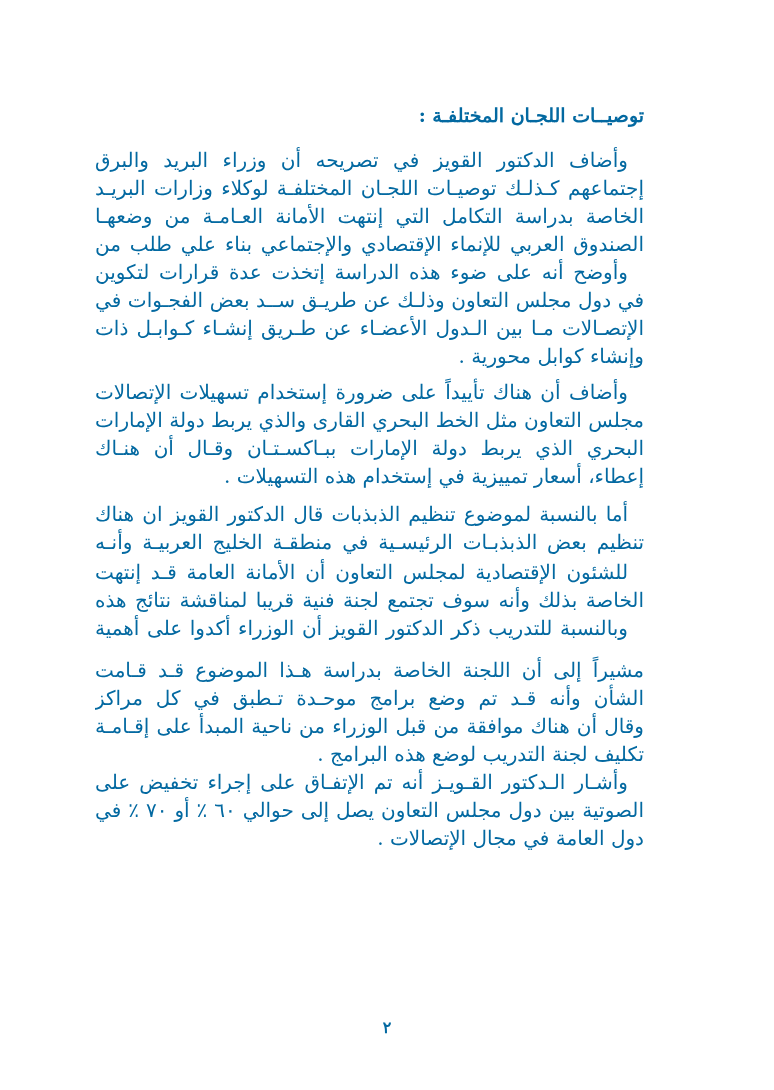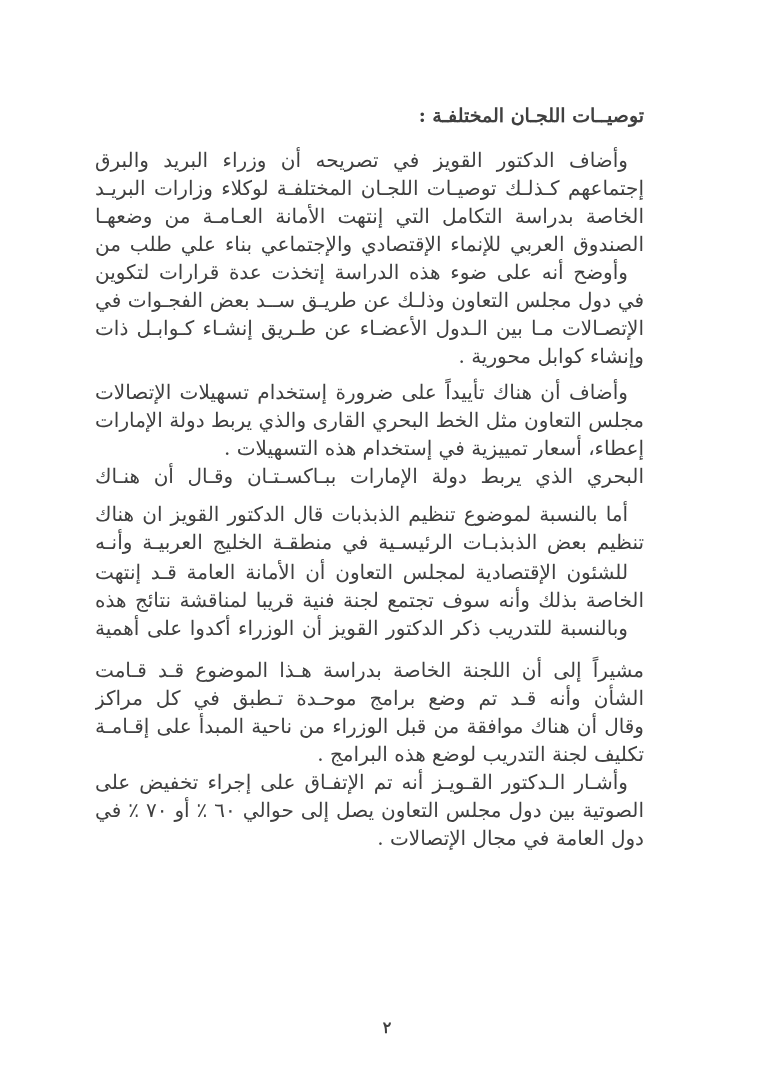--- a/index.html
+++ b/index.html
@@ -8,21 +8,21 @@
     background: #ffffff;
   }
   .page {
     position: relative;
     width: 774px;
     height: 1090px;
     background: #ffffff;
     overflow: hidden;
     direction: rtl;
     font-family: "DejaVu Serif", "Liberation Serif", serif;
-    color: #404040;
+    color: #0369a1;
   }
   .text-block {
     position: absolute;
     top: 100px;
     right: 130px;
     width: 549px;
   }
   .heading {
     font-size: 19px;
     font-weight: bold;
@@ -78,22 +78,22 @@
         </div>
         <div class="para indent">
           <div class="line">وأوضح أنه على ضوء هذه الدراسة إتخذت عدة قرارات لتكوين الشبكة المتكاملة</div>
           <div class="line">في دول مجلس التعاون وذلـك عن طريـق ســد بعض الفجـوات في وســائـل بعض</div>
           <div class="line">الإتصـالات مـا بين الـدول الأعضـاء عن طـريق إنشـاء كـوابـل ذات أليـاف ضـوئيـة</div>
           <div class="line last">وإنشاء كوابل محورية .</div>
         </div>
         <div class="para indent">
           <div class="line">وأضاف أن هناك تأييداً على ضرورة إستخدام تسهيلات الإتصالات الموجودة في دول</div>
           <div class="line">مجلس التعاون مثل الخط البحري القارى والذي يربط دولة الإمارات بالهنـد والخـط</div>
+          <div class="line">البحري الذي يربط دولة الإمارات ببـاكسـتـان وقـال أن هنـاك تـأكيـداً على ضرورة</div>
           <div class="line last">إعطاء، أسعار تمييزية في إستخدام هذه التسهيلات .</div>
-          <div class="line">البحري الذي يربط دولة الإمارات ببـاكسـتـان وقـال أن هنـاك تـأكيـداً على ضرورة</div>
         </div>
         <div class="para indent">
           <div class="line">أما بالنسبة لموضوع تنظيم الذبذبات قال الدكتور القويز ان هناك إتفـاقـاً حول</div>
           <div class="line">تنظيم بعض الذبذبـات الرئيسـية في منطقـة الخليج العربيـة وأنـه سوف تشكل لجـان</div>
         </div>
         <div class="para indent">
           <div class="line">للشئون الإقتصادية لمجلس التعاون أن الأمانة العامة قـد إنتهت من إعـداد الـدراسـة</div>
           <div class="line last">الخاصة بذلك وأنه سوف تجتمع لجنة فنية قريبا لمناقشة نتائج هذه الدراسة .</div>
         </div>
         <div class="para indent">

